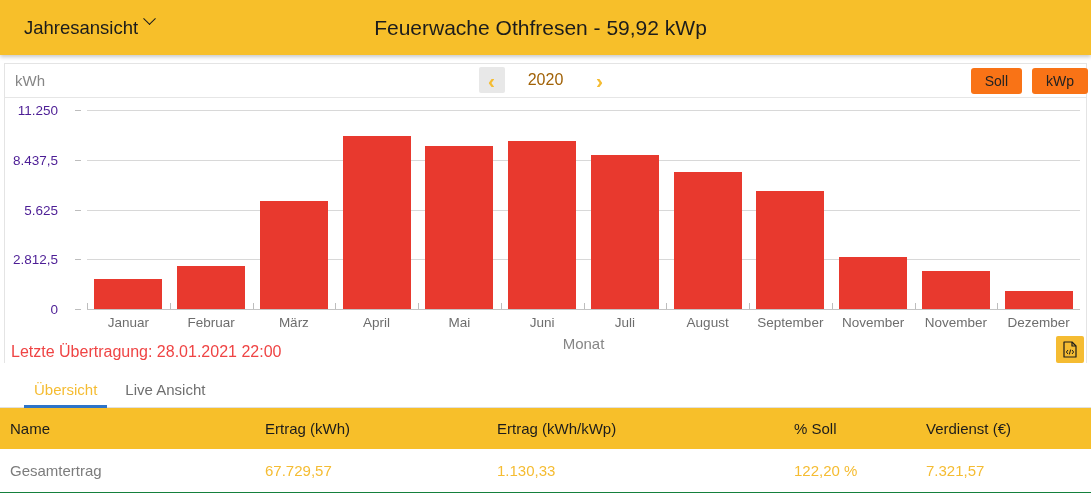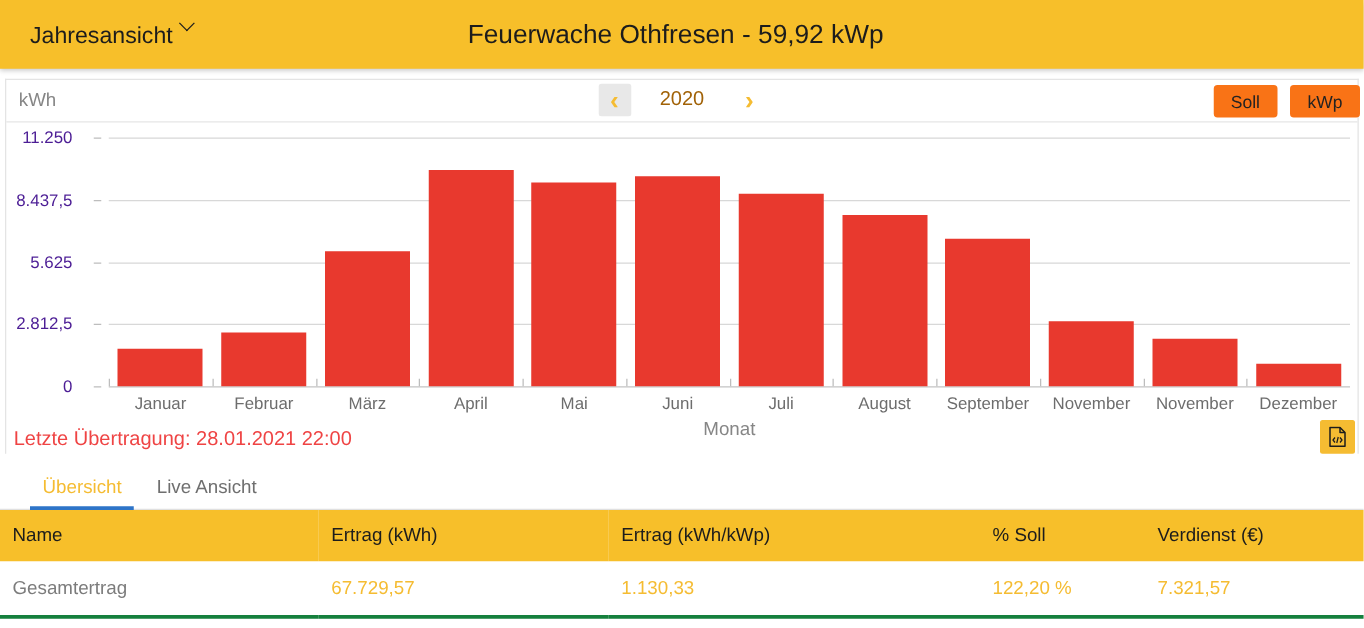--- a/index.html
+++ b/index.html
@@ -233,21 +233,21 @@
     color: #1c1c1c;
     font-size: 15px;
     font-weight: normal;
     text-align: left;
     padding: 12px 10px;
   }
   .table tbody td {
     font-size: 15px;
     padding: 13px 10px;
     color: #7c7c7c;
-    border-bottom: 3px solid #15803d;
+    border-bottom: 1px solid #15803d;
   }
   .table td.val { color: #f5bc32; }
   .col-name { width: 255px; padding-left: 10px !important; }
   .col-kwh { width: 232px; }
   .col-kwhkwp { width: 297px; }
   .col-soll { width: 132px; }
   .col-verdienst { width: 175px; }
 </style>
 </head>
 <body>

